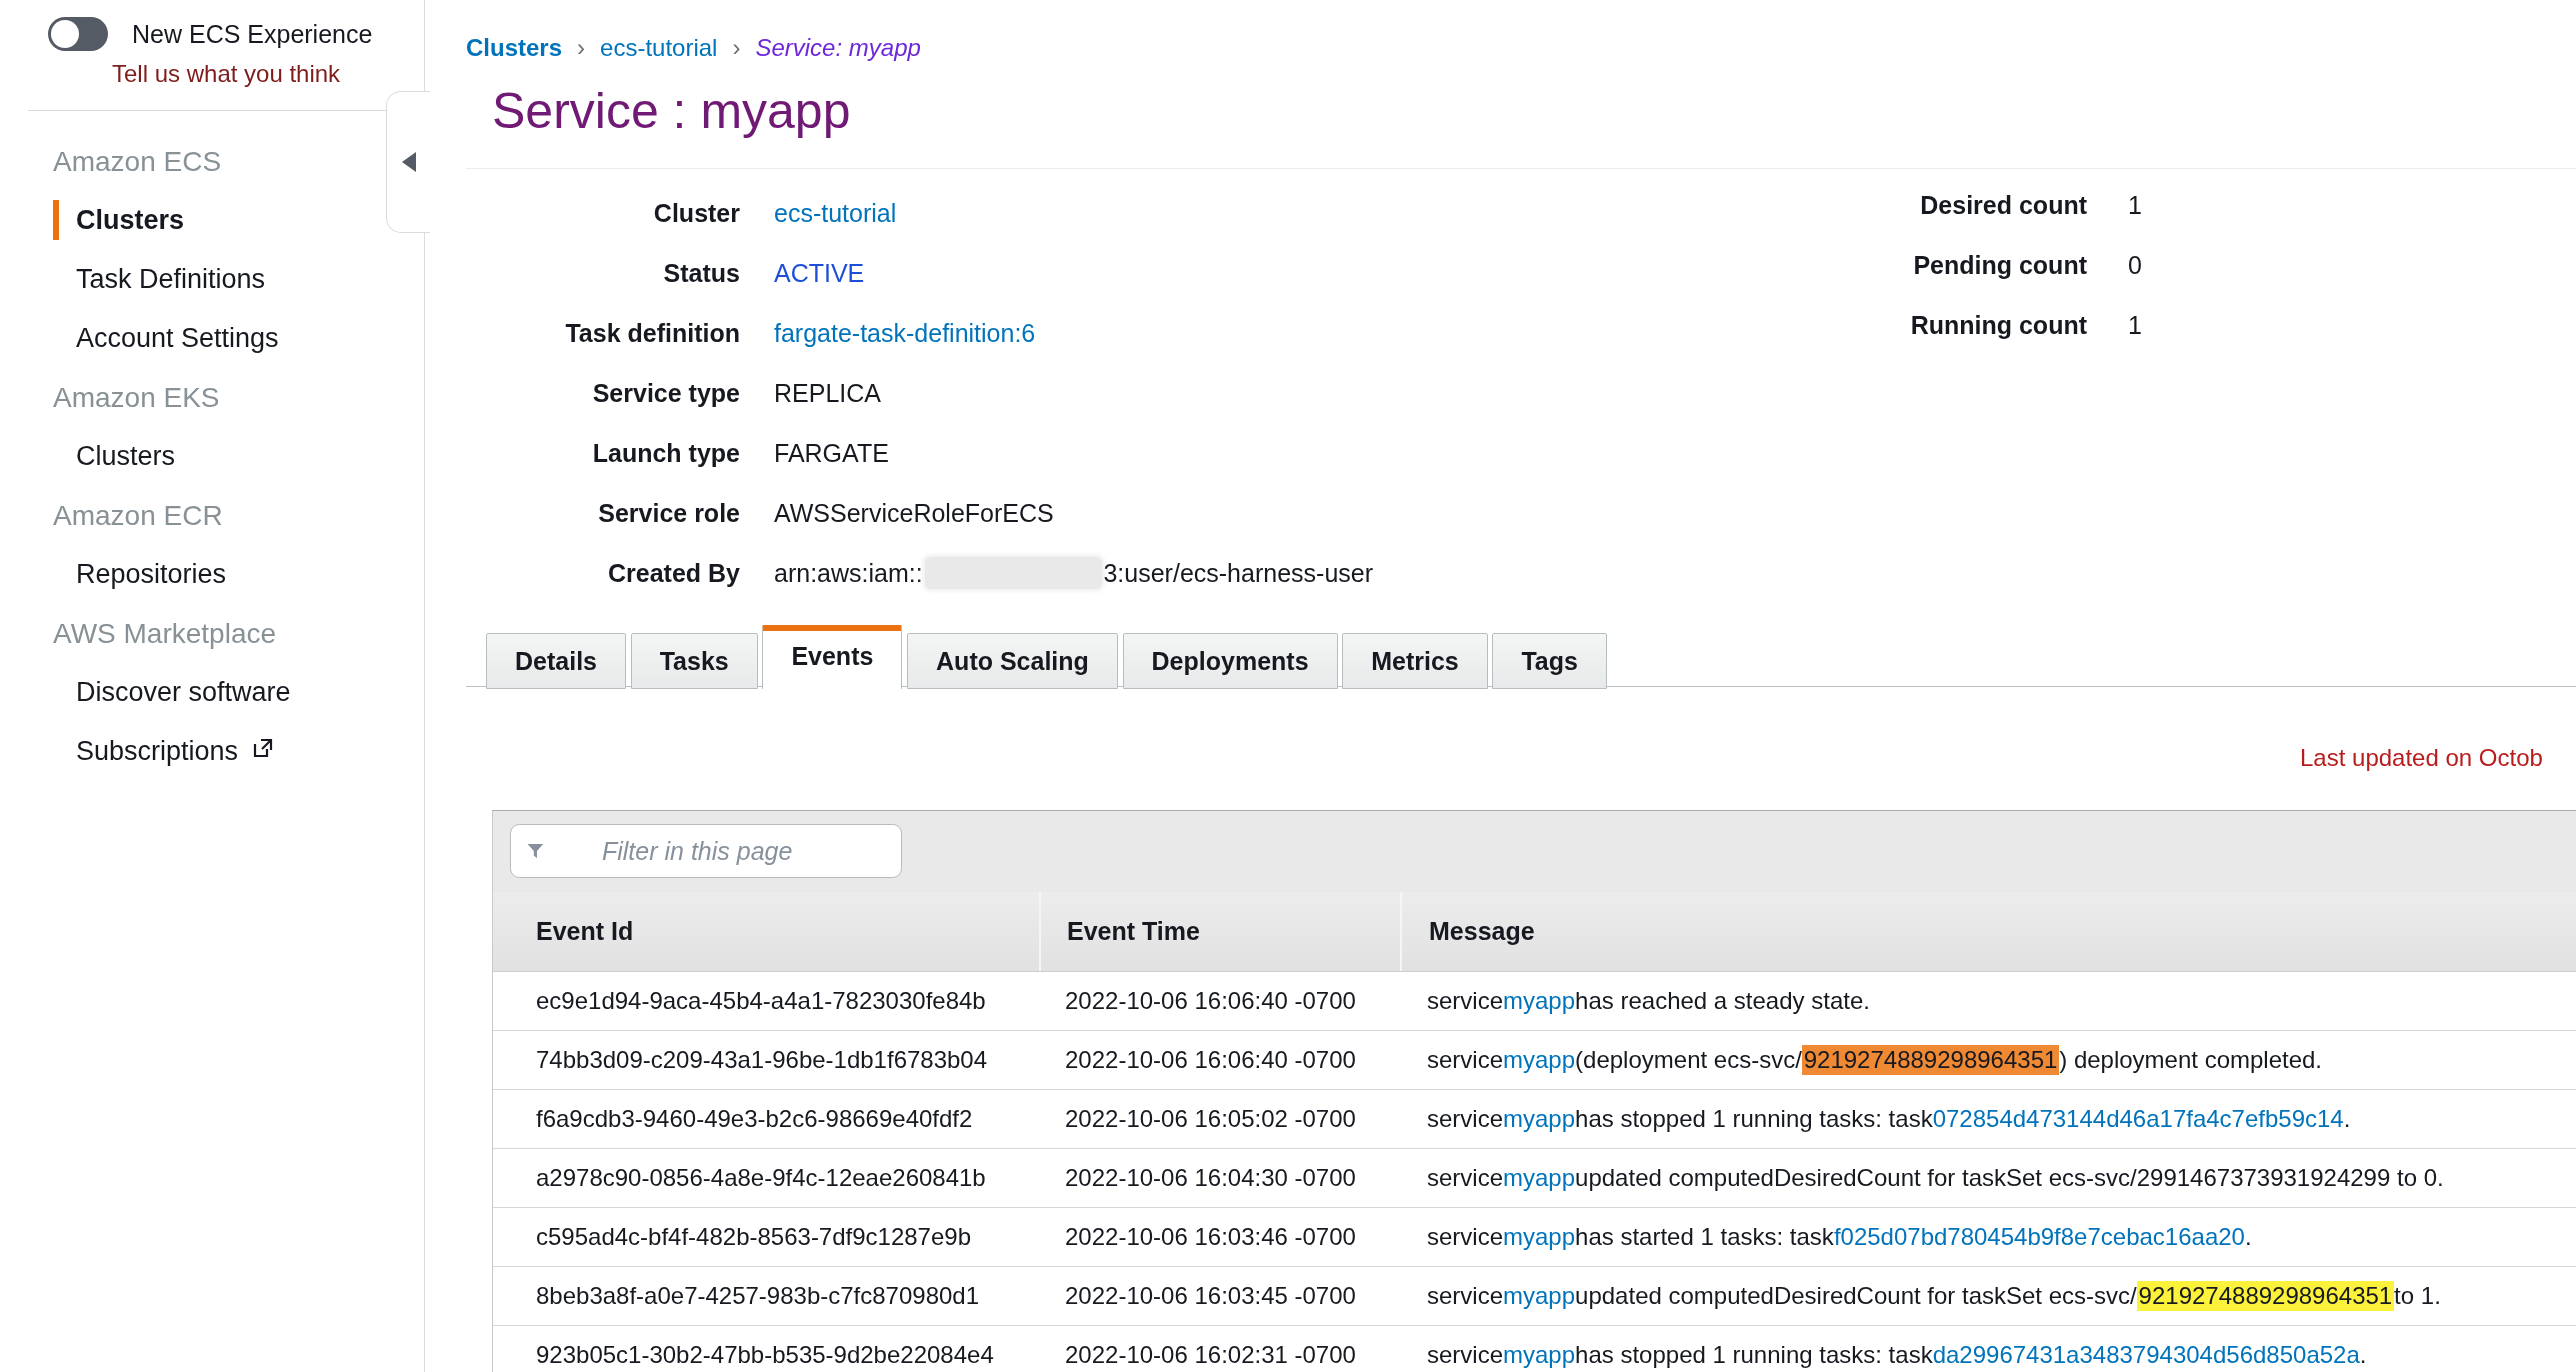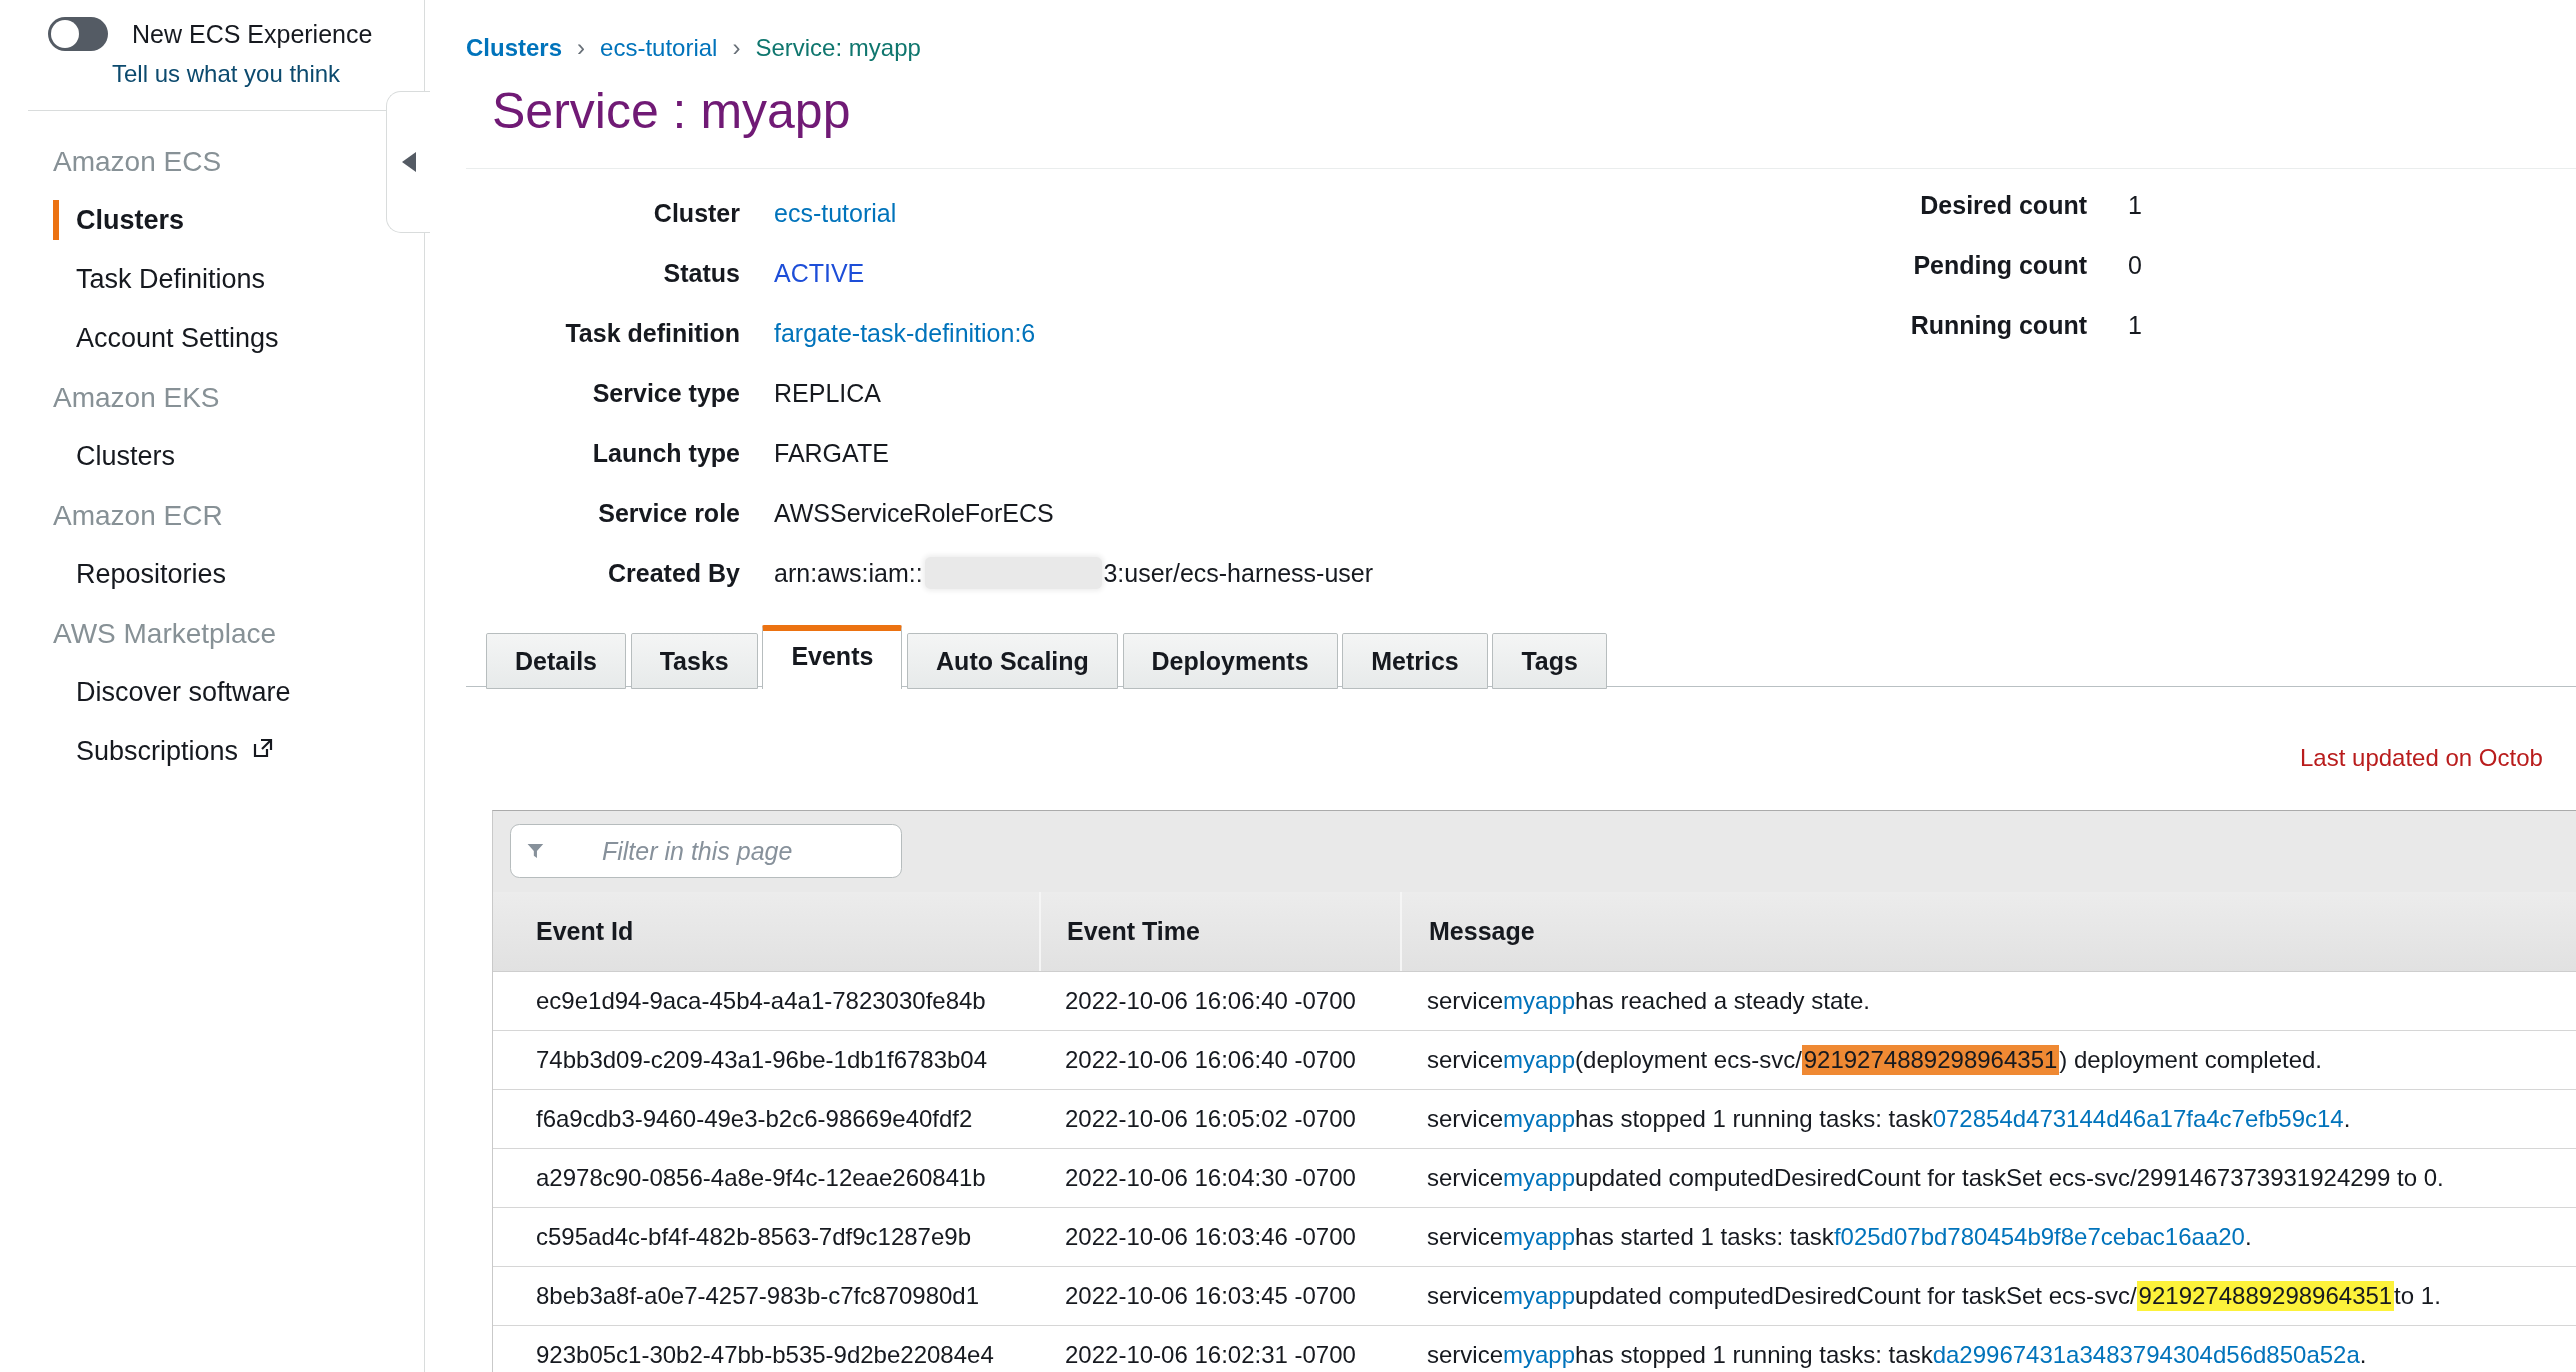--- a/index.html
+++ b/index.html
@@ -6,37 +6,37 @@
   #screen{
     position:relative;width:2576px;height:1373px;overflow:hidden;background:#fff;
     font-family:"Liberation Sans","DejaVu Sans",sans-serif;color:#16191f;font-size:24px;
   }
   
   #sidebar{position:absolute;left:0;top:0;width:424px;height:1373px;background:#fff;border-right:1.9px solid #d9dcdc;}
   .toggle-row{position:absolute;left:48px;top:17px;display:flex;align-items:center;}
   .toggle-pill{width:60px;height:34px;border-radius:17px;background:#545b64;position:relative;cursor:pointer;}
   .toggle-knob{position:absolute;left:2.8px;top:2.8px;width:28px;height:28px;border-radius:50%;background:#fff;}
   .toggle-label{margin-left:24px;font-size:25px;color:#16191f;}
-  .feedback{position:absolute;left:112px;top:60px;color:#0c4a6e;font-size:24px;cursor:pointer;}
+  .feedback{position:absolute;left:112px;top:60px;color:#7f1d1d;font-size:24px;cursor:pointer;}
   .side-divider{position:absolute;left:28px;top:110px;width:364px;height:0;border-top:1.9px solid #d9dcdc;}
   #nav{position:absolute;left:0;top:132px;width:422px;}
   .nav-header{padding-left:53px;height:59px;line-height:59px;color:#879196;font-size:28px;white-space:nowrap;}
   .nav-item{position:relative;padding-left:76px;height:59px;line-height:59px;color:#16191f;font-size:27px;cursor:pointer;white-space:nowrap;display:flex;align-items:center;}
   .nav-item.active{font-weight:bold;}
   .nav-item.active .active-bar{position:absolute;left:53px;top:9.3px;width:5.6px;height:40px;background:#ec7211;}
   .ext-icon{display:inline-block;margin-left:13px;}
   
   #collapse-tab{position:absolute;left:386px;top:91px;width:43px;height:140px;background:#fff;border:1.9px solid #d9dcdc;border-right:none;border-radius:15px 0 0 15px;cursor:pointer;display:flex;align-items:center;justify-content:center;z-index:3;}
   .tri-left{width:0;height:0;border-top:10.3px solid transparent;border-bottom:10.3px solid transparent;border-right:14px solid #545b64;}
   
   #breadcrumb{position:absolute;left:466px;top:34px;display:flex;align-items:center;gap:15px;font-size:24px;white-space:nowrap;}
   .bc-link{color:#0073bb;cursor:pointer;}
   .bc-bold{font-weight:bold;}
   .bc-sep{color:#687078;font-size:24px;}
-  .bc-current{color:#0f766e;}
+  .bc-current{color:#6d28d9;font-style:italic;}
   #page-title{position:absolute;left:464px;top:82px;font-size:50px;color:#701a75;margin-left:28px;}
   #title-rule{position:absolute;left:466px;top:168px;width:2110px;border-top:1.9px solid #eaeded;}
   
   #details{position:absolute;left:466px;top:183px;}
   .detail-row{display:flex;height:60px;align-items:center;}
   .detail-label{width:274px;text-align:right;font-weight:bold;font-size:25px;}
   .detail-value{margin-left:34px;font-size:25px;display:flex;align-items:center;white-space:nowrap;}
   .val-link{color:#0073bb;cursor:pointer;}
   .val-green{color:#1d4ed8;}
   .redact{display:inline-block;width:177px;height:32px;background:#e9e9e9;border-radius:5.6px;margin:0 1.9px;box-shadow:0 0 5.6px 1.9px #eee;}

